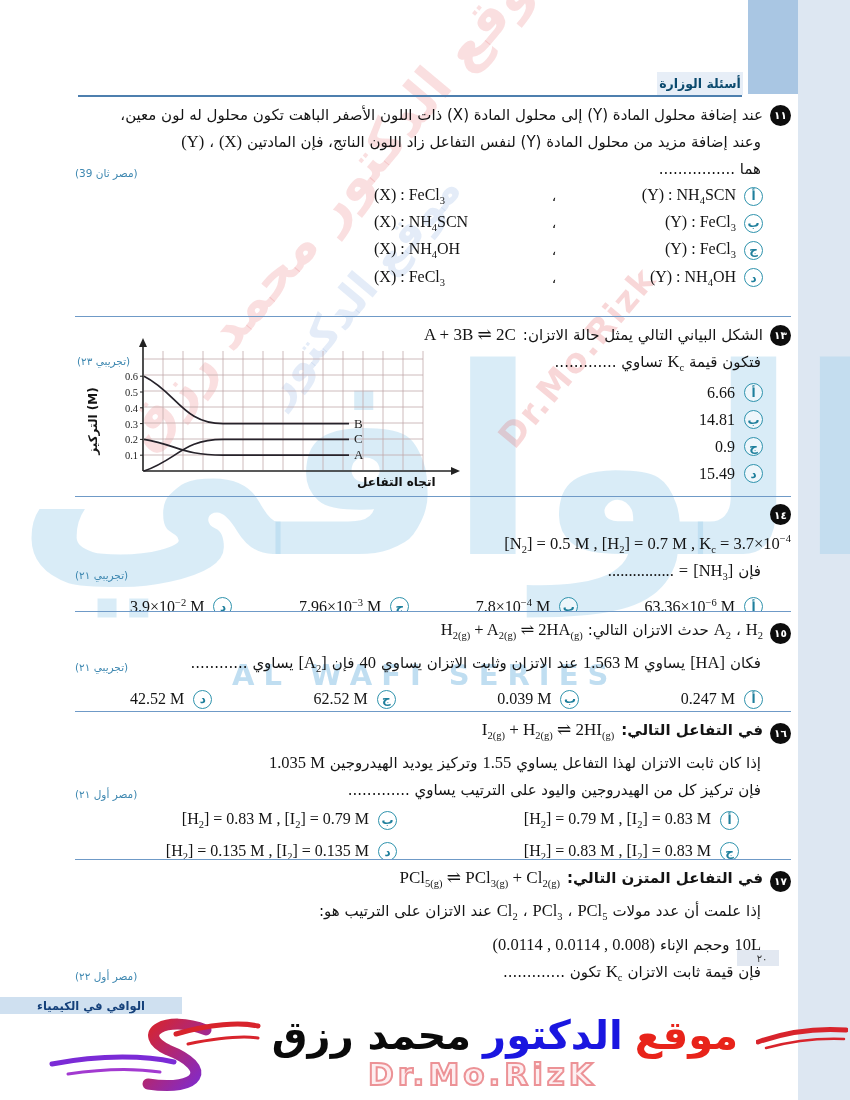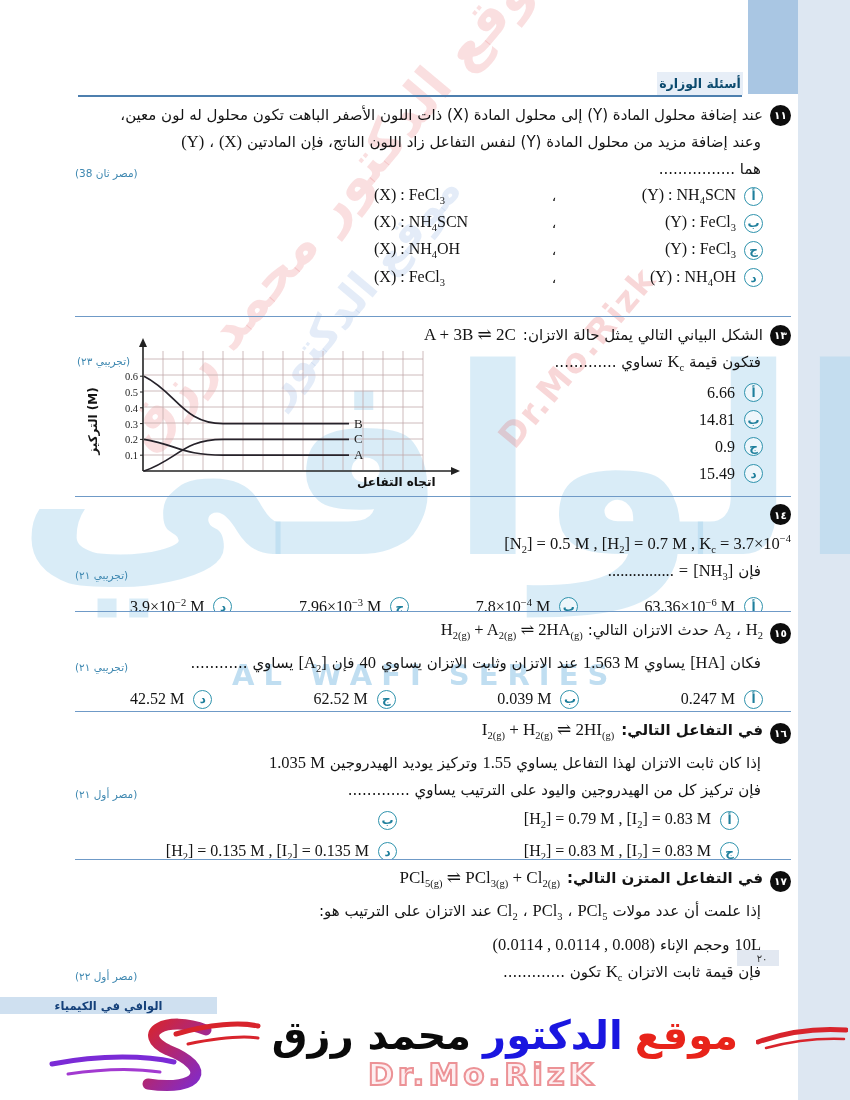--- a/index.html
+++ b/index.html
@@ -60,21 +60,21 @@
   .oxy .ocm{width:44px;text-align:center;font-size:14px;}
   
   #gwrap{position:absolute;left:46px;top:20px;z-index:1;}
   #gsvg{width:342px;height:154px;display:block;}
   .ylab{position:absolute;left:-57px;top:97px;width:150px;text-align:center;transform:rotate(-90deg);
         font-size:12px;font-weight:bold;}
   .tick{font:10.5px "Liberation Serif",serif;fill:#222;}
   .clab{font:13px "Liberation Serif",serif;fill:#222;}
   .xlab{font:bold 12px "DejaVu Sans",sans-serif;fill:#111;}
   
-  .btab{position:absolute;left:0;top:997px;width:217px;height:17px;background:#cfe0f0;color:#14407a;
+  .btab{position:absolute;left:0;top:997px;width:182px;height:17px;background:#cfe0f0;color:#14407a;
         font-weight:bold;font-size:11.5px;display:flex;align-items:center;justify-content:center;z-index:2;}
   .pnum{position:absolute;left:737px;top:950px;width:34px;height:16px;background:#e2e8f1;color:#333;
         font-size:10px;display:flex;align-items:center;justify-content:center;z-index:2;padding-left:8px;}
   .flogo{position:absolute;right:112px;top:1011px;display:flex;direction:rtl;gap:12px;font-size:40px;
          font-weight:bold;z-index:2;line-height:1.2;}
   .lw1{color:#e8231a}.lw2{color:#1a16e0}.lw3{color:#0a0a0a}
   .fen{position:absolute;left:368px;top:1056px;font-size:31px;font-weight:bold;letter-spacing:4px;
        color:#fdeef0;-webkit-text-stroke:2px #ec9296;z-index:2;}
   .slogo{position:absolute;left:48px;top:1012px;z-index:2;}
   .rswoosh{position:absolute;left:756px;top:1024px;z-index:1;}
@@ -103,21 +103,21 @@
     <div class="qline cont">
         <div class="seg">
           <span class="as">وعند إضافة مزيد من محلول المادة (Y) لنفس التفاعل زاد اللون الناتج، فإن المادتين</span>
           <span class="lt">(X)</span>
           <span class="as">،</span>
           <span class="lt">(Y)</span>
         </div>
       </div>
     <div class="qline cont rel">
       <span>هما ................</span>
-      <span class="src">(مصر ثان 38)</span>
+      <span class="src">(مصر ثان 39)</span>
     </div>
     <div class="optxy">
         <div class="oxy">
           <span class="ocirc">أ</span>
           <span class="oval oy">(Y) : NH<sub>4</sub>SCN</span>
           <span class="ocm">،</span>
           <span class="oval ox">(X) : FeCl<sub>3</sub></span>
         </div>
         <div class="oxy">
           <span class="ocirc">ب</span>
@@ -300,20 +300,21 @@
       <span>فإن تركيز كل من الهيدروجين واليود على الترتيب يساوي .............</span>
       <span class="src">(مصر أول ٢١)</span>
     </div>
     <div class="optgrid" style="display:grid;direction:rtl;grid-template-columns:1fr 1fr;row-gap:11px;margin-top:9px;padding:0 26px 0 6px;">
         <div class="opt" style="padding-right: 26px;">
           <span class="ocirc">أ</span>
           <span class="oval">[H<sub>2</sub>] = 0.79 M , [I<sub>2</sub>] = 0.83 M</span>
         </div>
         <div class="opt" style="padding-right: 26px;">
           <span class="ocirc">ب</span>
+          <span class="oval">[H<sub>2</sub>] = 0.83 M , [I<sub>2</sub>] = 0.79 M</span>
         </div>
         <div class="opt" style="padding-right: 26px;">
           <span class="ocirc">ج</span>
           <span class="oval">[H<sub>2</sub>] = 0.83 M , [I<sub>2</sub>] = 0.83 M</span>
         </div>
         <div class="opt" style="padding-right: 26px;">
           <span class="ocirc">د</span>
           <span class="oval">[H<sub>2</sub>] = 0.135 M , [I<sub>2</sub>] = 0.135 M</span>
         </div>
       </div>

